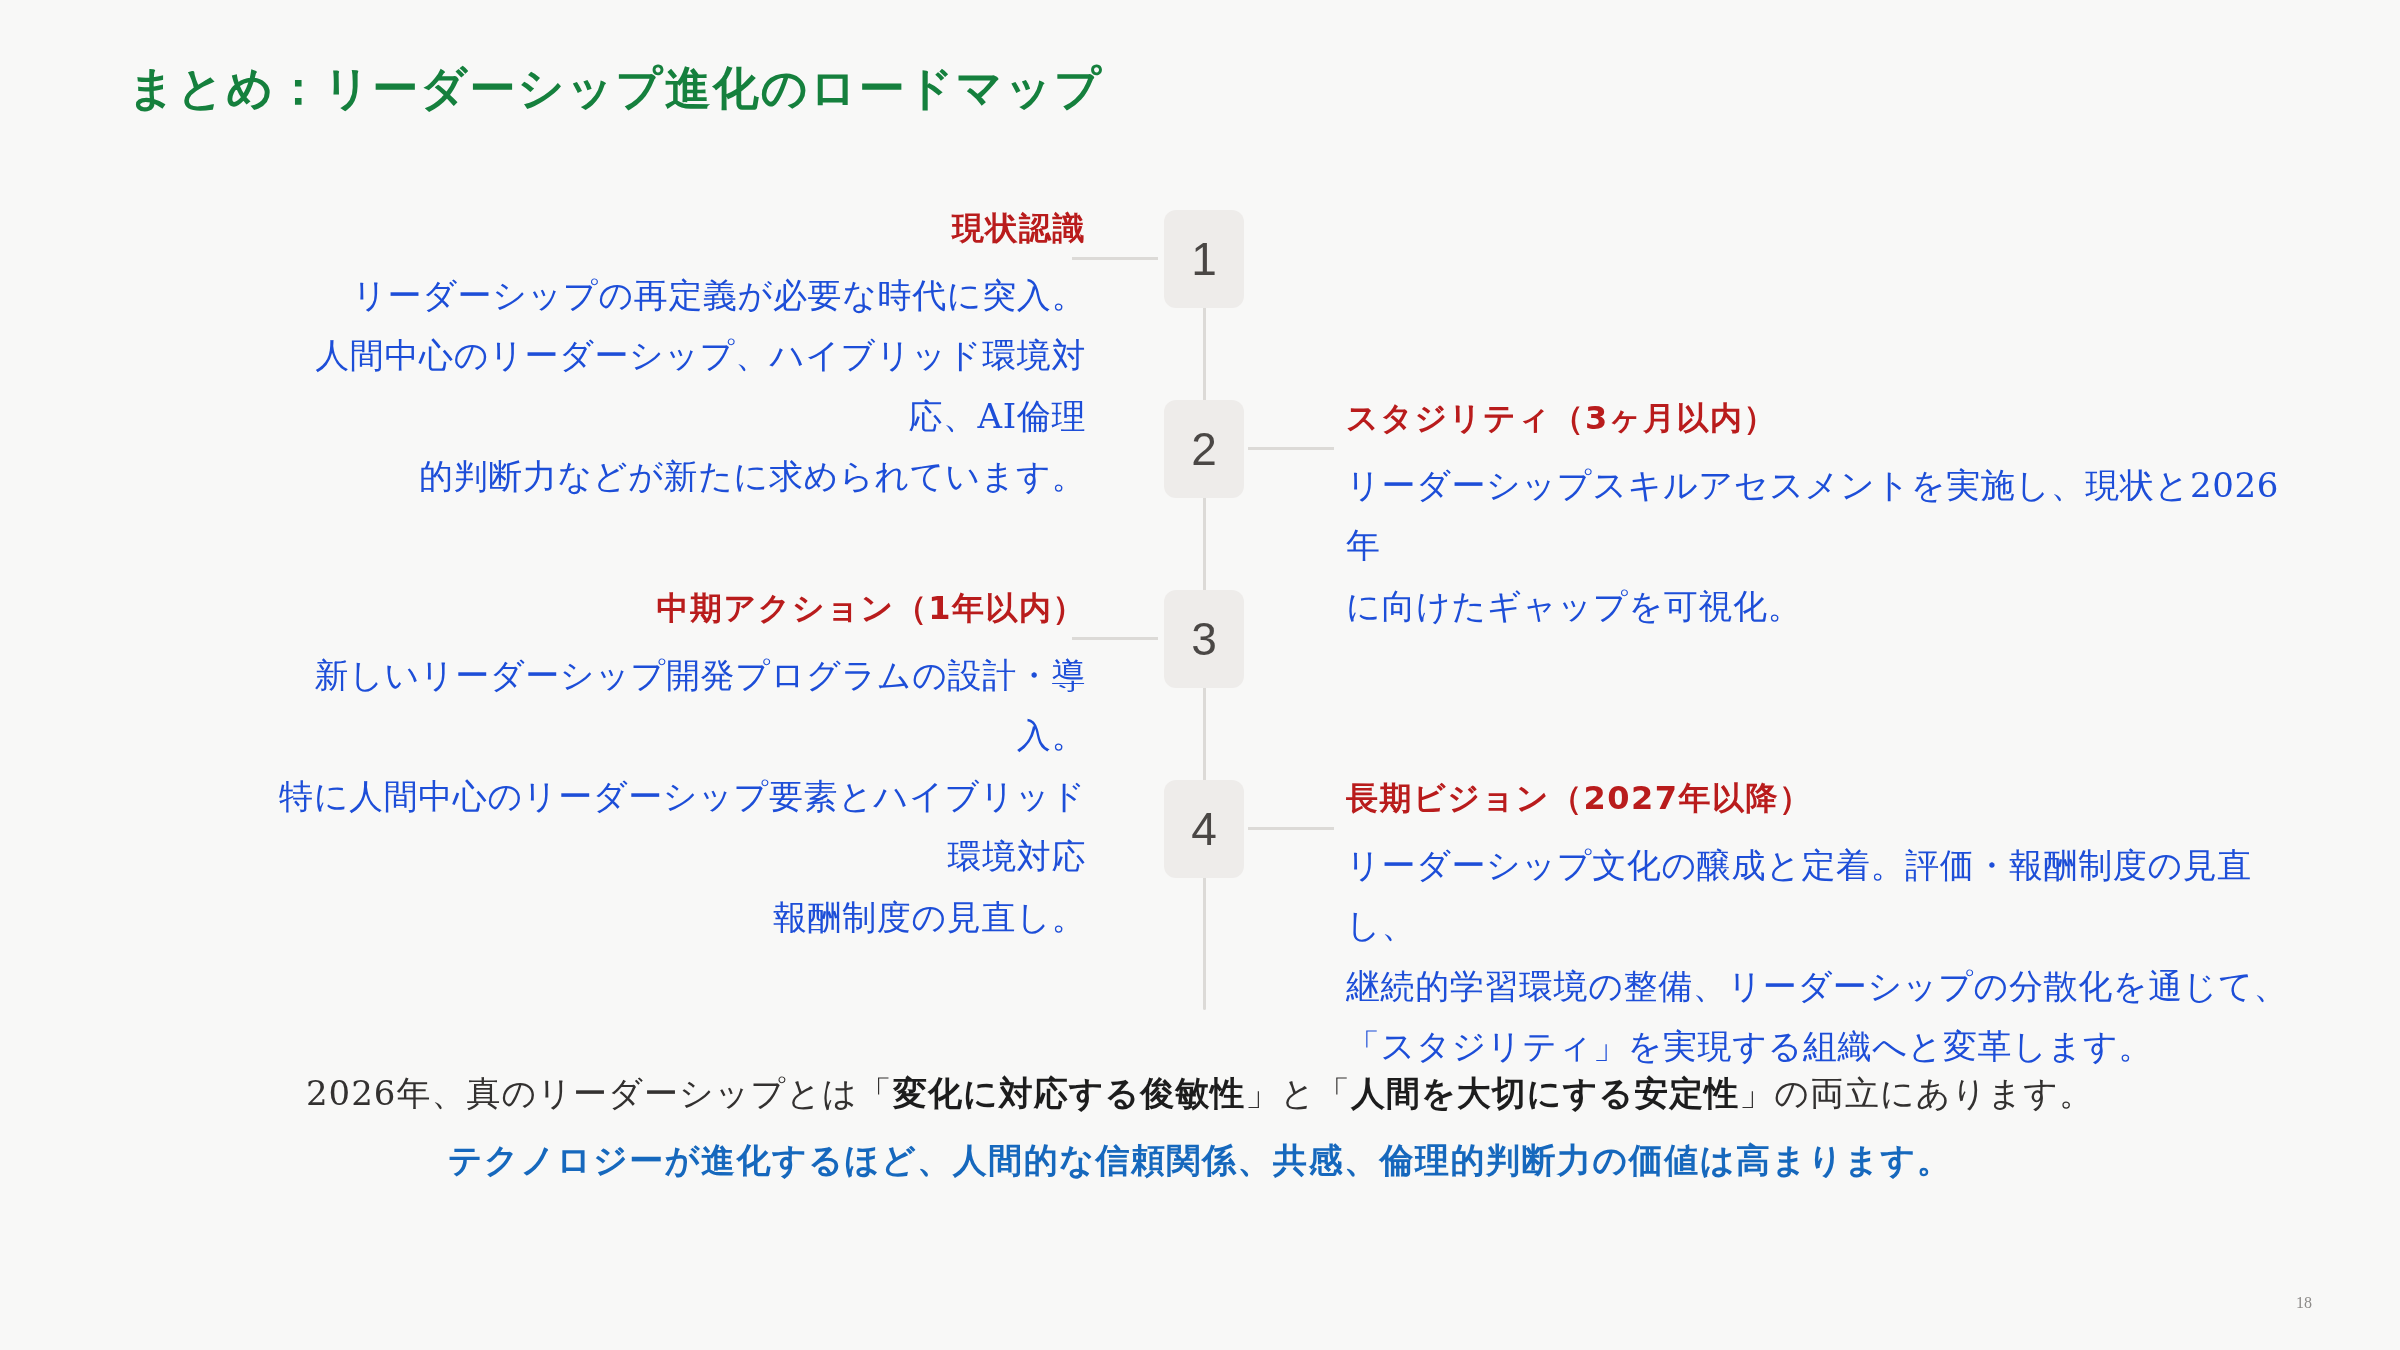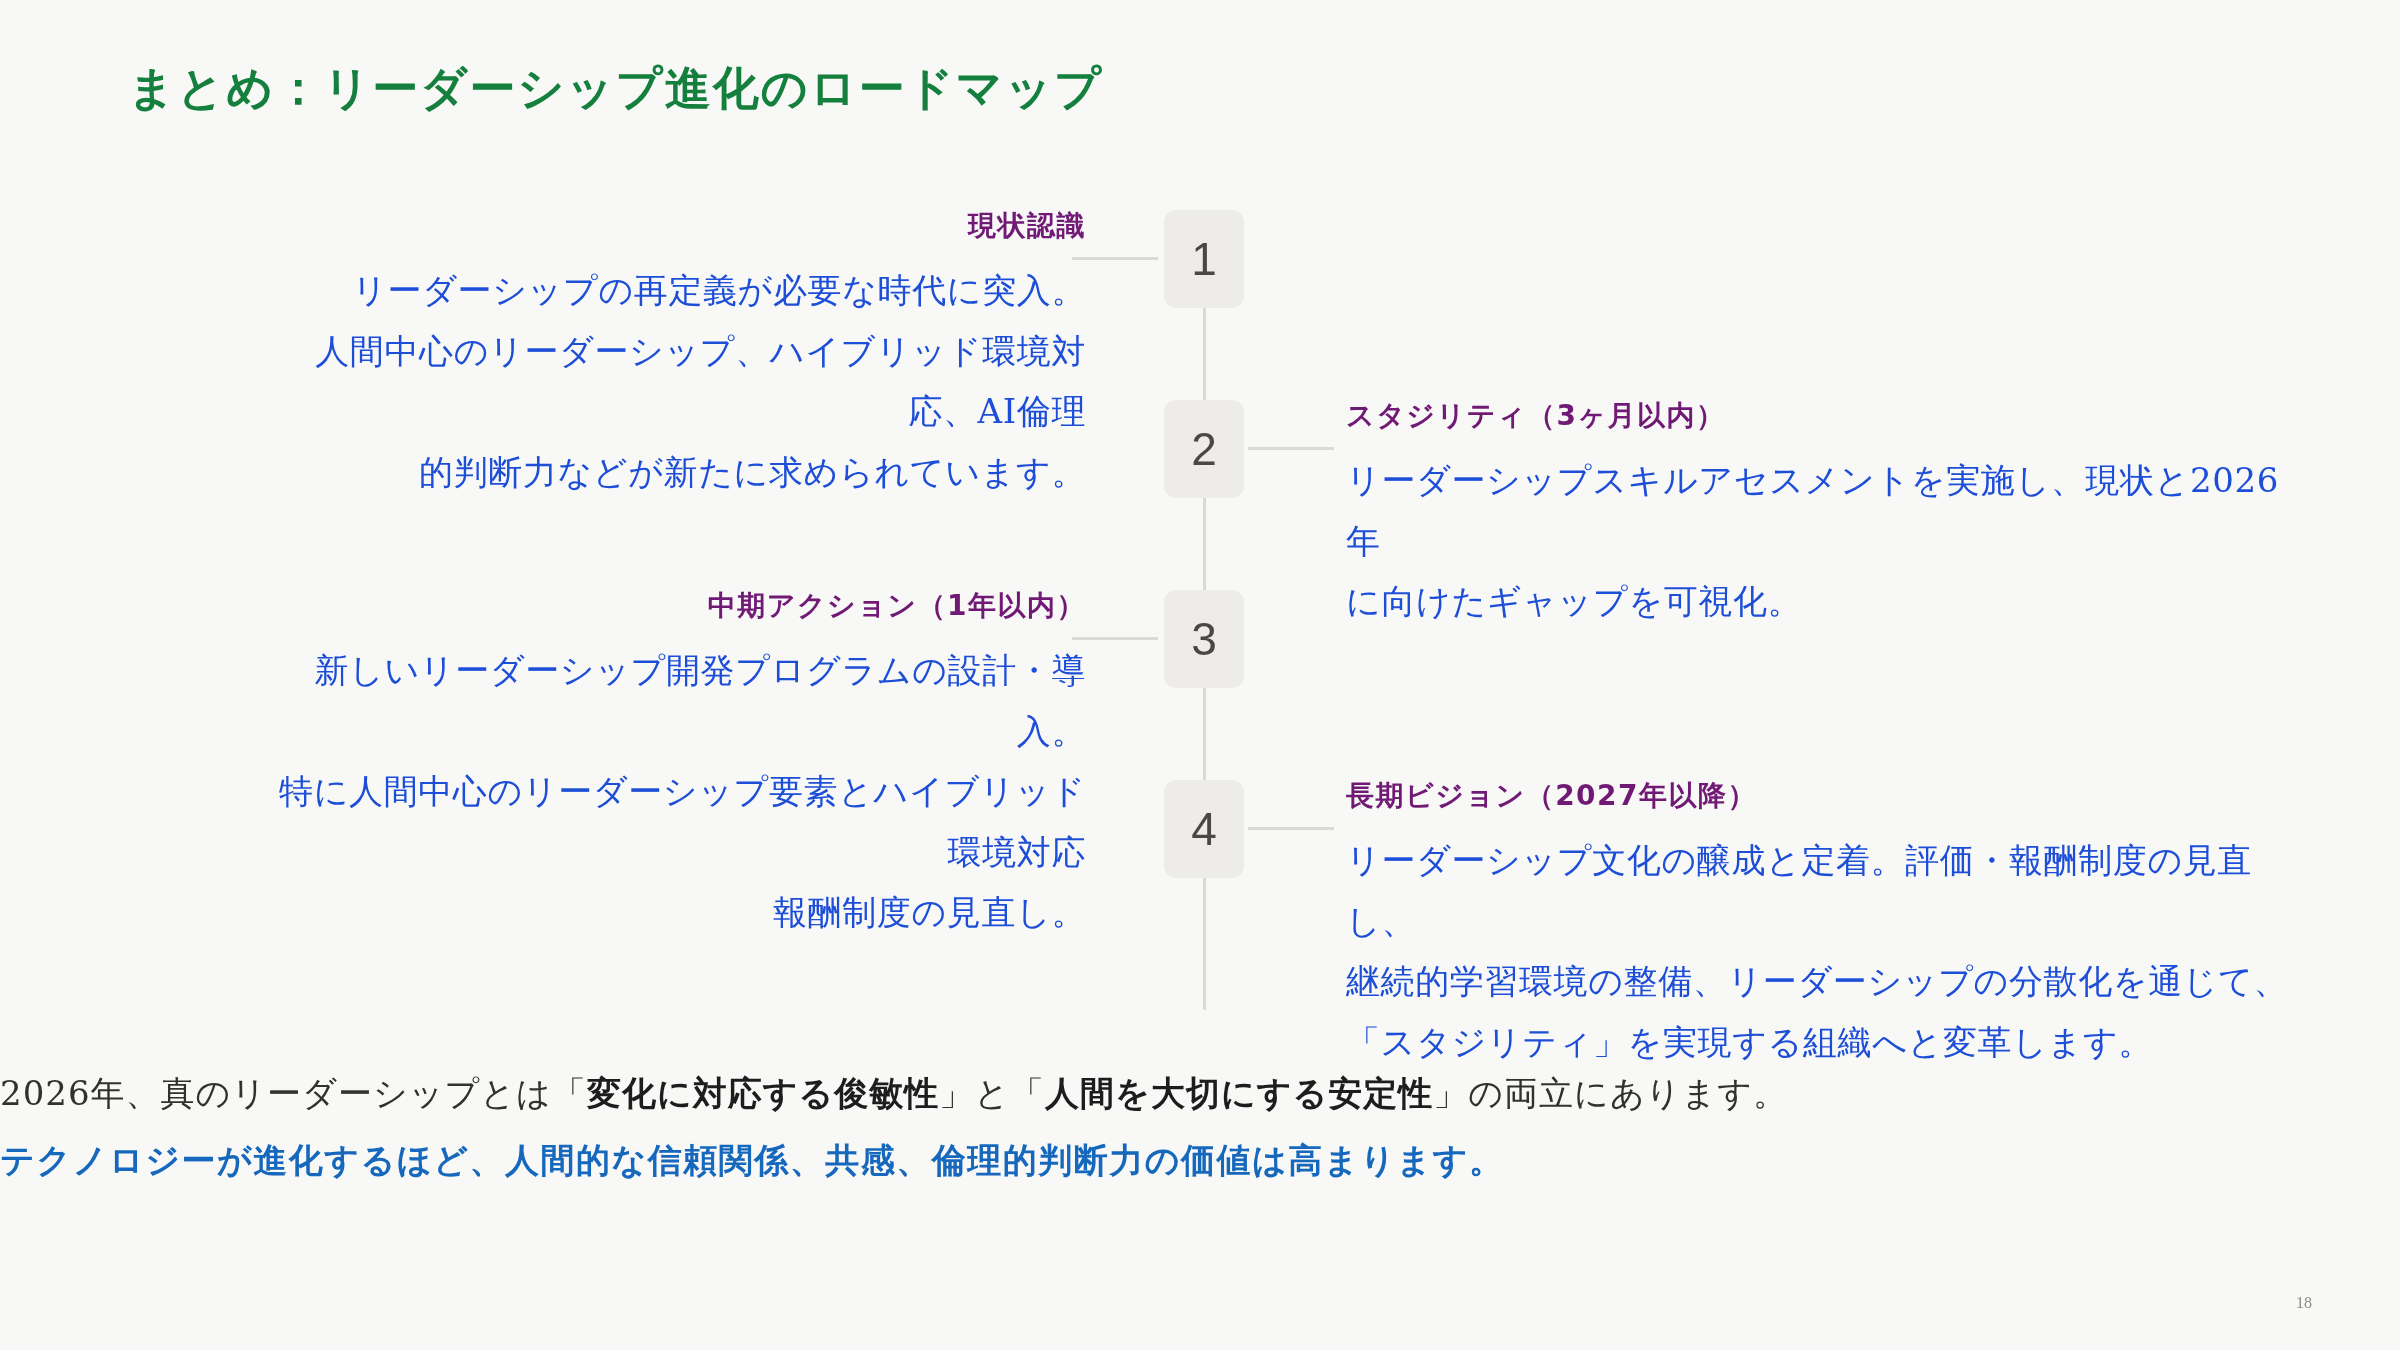--- a/index.html
+++ b/index.html
@@ -82,23 +82,23 @@
 
   
   .block {
     position: absolute;
     top: 0;
   }
   .block.left  { right: 1314px; text-align: right; }
   .block.right { left: 1346px;  text-align: left;  }
 
   .block-heading {
-    font-size: 28px;
-    font-weight: 700;
-    color: #701a75;
+    font-size: 32px;
+    font-weight: 700;
+    color: #b91c1c;
     letter-spacing: 1.5px;
     line-height: 1.15;
     white-space: nowrap;
     font-family: "DejaVu Sans", "Liberation Sans", sans-serif;
   }
   .block-body {
     margin-top: 18px;
     font-size: 34px;
     color: #1d4ed8;
     line-height: 1.78;
@@ -117,21 +117,21 @@
   #row2 .block.right { width: 940px; }
   #row3 .block.left  { width: 830px; }
   #row4 .block.right { width: 960px; }
 
   
   .conclusion {
     position: absolute;
     left: 0;
     top: 1068px;
     width: 2400px;
-    text-align: left;
+    text-align: center;
   }
   .conclusion-line1 {
     font-size: 34px;
     color: #333130;
     letter-spacing: 1px;
     line-height: 1.5;
     font-family: "DejaVu Serif", "Liberation Serif", serif;
   }
   .conclusion-line1 .em {
     font-weight: 700;

